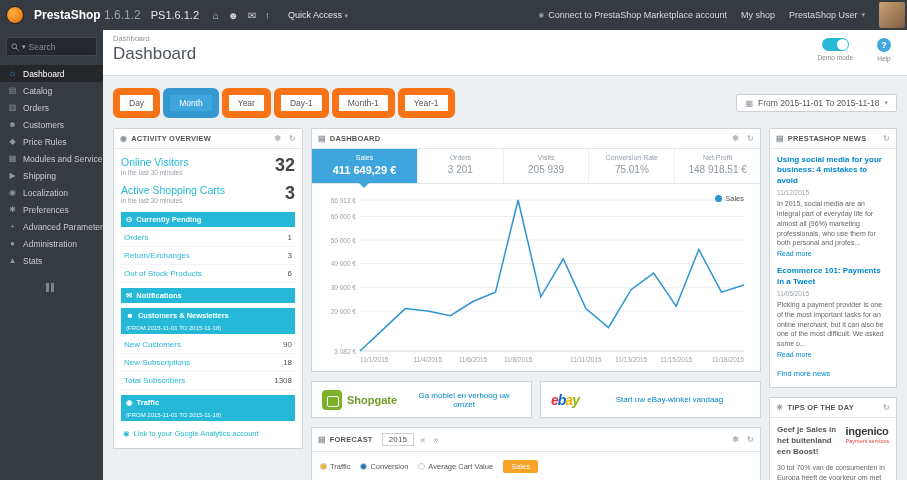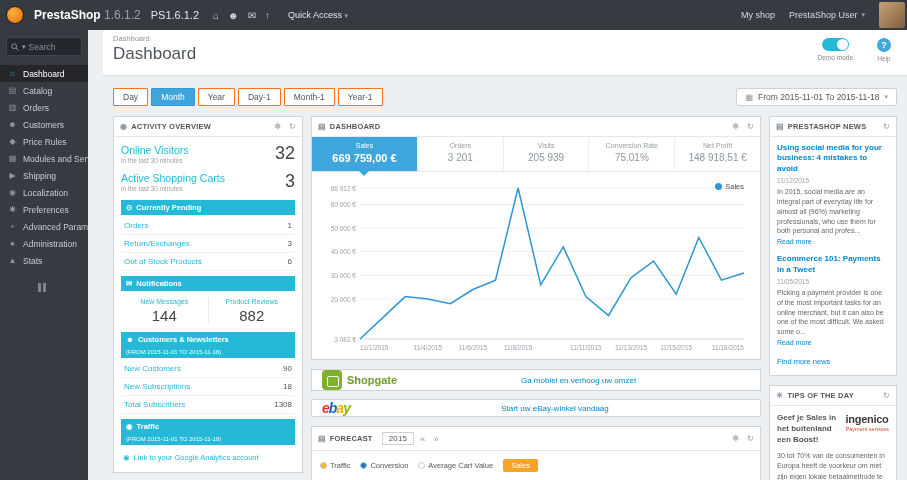--- a/index.html
+++ b/index.html
@@ -16,21 +16,21 @@
   .shopname { font-size:11px; color:#e3e6e9; text-decoration:none; cursor:pointer; }
   .tb-icons { display:flex; gap:9px; margin-left:4px; }
   .tb-ico { color:#cdd2d7; font-size:10px; cursor:pointer; }
   .qa { font-size:9px; color:#e3e6e9; margin-left:8px; cursor:pointer; white-space:nowrap; }
   .caret { font-size:7px; color:#9aa0a8; }
   .tb-right { margin-left:auto; display:flex; align-items:center; gap:14px; font-size:9px; color:#d6dadd; }
   .tb-link { cursor:pointer; white-space:nowrap; display:flex; align-items:center; gap:4px; }
   .avatar { width:26px; height:26px; border-radius:2px; background:linear-gradient(135deg,#caa273,#7d5f42); margin-right:2px; cursor:pointer; flex:none; }
 
   
-  .sidebar { position:absolute; top:30px; left:0; bottom:0; width:88px; background:#363a41; z-index:20; }
+  .sidebar { position:absolute; top:30px; left:0; bottom:0; width:103px; background:#363a41; z-index:20; }
   .search { margin:7px 6px 9px; height:19px; background:#24272b; border:1px solid #41454b; border-radius:2px; display:flex; align-items:center; padding:0 4px; gap:3px; }
   .mag { flex:none; }
   .search .caret { cursor:pointer; }
   .search input { background:transparent; border:none; outline:none; color:#cfd3d7; font-size:8.5px; width:52px; font-family:"Liberation Sans",sans-serif; }
   .search input::placeholder { color:#878d94; }
   .nav-item { height:17px; display:flex; align-items:center; gap:5px; padding-left:7px; font-size:8.5px; color:#c7ccd1; cursor:pointer; white-space:nowrap; overflow:hidden; }
   .nav-item .nav-ico { width:11px; text-align:center; color:#8f969e; font-size:8px; flex:none; }
   .nav-item.active { background:#24262a; color:#fff; }
   .nav-item.active .nav-ico { color:#25b9d7; }
   .collapse { margin:14px auto 0; width:12px; display:flex; gap:2px; cursor:pointer; }
@@ -42,42 +42,42 @@
   .crumb { font-size:7.5px; color:#8a939b; }
   .ptitle { font-size:17px; color:#4e555b; font-weight:400; margin-top:1px; }
   .head-controls { position:absolute; right:16px; top:8px; display:flex; gap:24px; text-align:center; }
   .toggle { width:27px; height:13px; border-radius:7px; background:#25b9d7; position:relative; margin:0 auto; cursor:pointer; }
   .toggle::after { content:""; position:absolute; right:1px; top:1px; width:11px; height:11px; background:#fff; border-radius:50%; }
   .ctrl-label { font-size:6.5px; color:#7e8890; margin-top:3px; }
   .help-circle { width:14px; height:14px; border-radius:50%; background:#41a8e0; color:#fff; font-size:9px; line-height:14px; margin:0 auto; font-weight:bold; cursor:pointer; }
 
   .filters { display:flex; justify-content:space-between; align-items:center; padding:12px 10px 10px; }
   .btn-group { display:flex; gap:3px; }
-  .fbtn { font-size:8.5px; color:#555; background:#fff; border:1px solid #f97316; border-radius:1px; padding:3px 9px; cursor:pointer; font-family:"Liberation Sans",sans-serif; }
+  .fbtn { font-size:8.5px; color:#555; background:#fff; border:7px solid #f97316; border-radius:6px; padding:3px 9px; cursor:pointer; font-family:"Liberation Sans",sans-serif; }
   .fbtn.active { background:#3ea6dc; border-color:#3598cf; color:#fff; }
   .datebtn { font-size:8.5px; color:#555; background:#fff; border:1px solid #ccd1d5; border-radius:2px; padding:3px 8px; display:flex; gap:5px; align-items:center; cursor:pointer; }
   .cal-ico { color:#8b939b; font-size:8px; }
 
   .cols { display:flex; gap:8px; padding:0 10px; align-items:flex-start; }
   .col-left { width:190px; flex:none; }
   .col-mid { flex:1; min-width:0; }
   .col-right { width:128px; flex:none; }
 
   .panel { background:#fff; border:1px solid #cfd4d8; margin-bottom:9px; }
   .phead { display:flex; align-items:center; gap:4px; padding:5px 6px; border-bottom:1px solid #e4e8ea; font-size:7.5px; font-weight:bold; color:#555; letter-spacing:.2px; }
   .pico { color:#8b939b; font-size:8px; }
   .spacer { flex:1; }
   .hico { color:#b3bac0; font-size:8px; cursor:pointer; margin-left:4px; }
 
   
   .act-body { padding:7px 7px 8px; }
   .stat { display:flex; justify-content:space-between; margin-bottom:8px; }
   .sl { color:#25b9d7; font-size:10.5px; cursor:pointer; }
   .ss { color:#9aa2aa; font-size:6.5px; margin-top:1px; }
-  .sv { color:#444; font-size:18px; font-weight:400; line-height:1; }
+  .sv { color:#444; font-size:18px; font-weight:700; line-height:1; }
   .banner { background:#25b9d7; color:#fff; font-size:7.5px; font-weight:bold; padding:3px 5px; display:flex; gap:4px; align-items:center; flex-wrap:wrap; margin:5px 0 2px; }
   .banner .bsub { width:100%; font-weight:normal; font-size:6px; margin-top:1px; opacity:.95; }
   .drow { display:flex; justify-content:space-between; padding:4px 3px; border-bottom:1px solid #f0f2f4; font-size:8px; }
   .dl { color:#25b9d7; cursor:pointer; }
   .dv { color:#555; }
   .notif { display:flex; text-align:center; padding:5px 0 3px; }
   .ncell { flex:1; cursor:pointer; }
   .ncell + .ncell { border-left:1px solid #e8ebee; }
   .nl { color:#25b9d7; font-size:7px; }
   .nv { color:#444; font-size:15px; font-weight:300; margin-top:2px; }
@@ -92,21 +92,21 @@
   .kpi.active { background:#3ea6dc; flex:1.25; }
   .kpi.active .kl, .kpi.active .kv { color:#fff; }
   .kpi.active .kv { font-weight:bold; font-size:11px; }
   .kpi.active::after { content:""; position:absolute; left:50%; bottom:-5px; margin-left:-5px; border:5px solid transparent; border-top-color:#3ea6dc; border-bottom:0; z-index:2; }
   .chartwrap { position:relative; padding:6px 4px 2px; }
   .legend { position:absolute; top:10px; right:16px; font-size:7.5px; color:#555; display:flex; align-items:center; gap:3px; }
   .ldot { width:7px; height:7px; border-radius:50%; background:#2d95d3; }
   svg text { font-family:"Liberation Sans", sans-serif; }
 
   
-  .promos { display:flex; gap:8px; margin-bottom:9px;flex-direction:column; }
+  .promos { display:flex; gap:8px; margin-bottom:9px; }
   .promo { flex:1; background:#fff; border:1px solid #cfd4d8; height:37px; display:flex; align-items:center; padding:0 10px; gap:10px; }
   .promo-link { color:#0087cd; font-size:8px; margin:0 auto; cursor:pointer; text-align:center; }
   .sg-logo { display:flex; align-items:center; gap:5px; }
   .sg-ico { width:20px; height:20px; background:#7db32a; border-radius:4px; position:relative; flex:none; }
   .sg-ico::after { content:""; position:absolute; left:5px; top:6px; width:10px; height:9px; border:1.5px solid #fff; border-radius:2px; }
   .sg-text { color:#6f9d27; font-weight:bold; font-size:11px; }
   .ebay { font-size:14px; font-weight:bold; font-style:italic; letter-spacing:-1px; white-space:nowrap; }
 
   
   .yearbox { border:1px solid #ccd1d5; font-size:8px; padding:1px 6px; color:#555; margin-left:5px; font-weight:normal; cursor:pointer; }
@@ -143,20 +143,24 @@
       <a class="shopname">PS1.6.1.2</a>
       <span class="tb-icons">
         <span class="tb-ico">⌂</span>
         <span class="tb-ico">☻</span>
         <span class="tb-ico">✉</span>
         <span class="tb-ico">↑</span>
       </span>
       <a class="qa"><span>Quick Access</span> <span class="caret">▾</span></a>
     </div>
     <div class="tb-right">
+      <span class="tb-link">
+          <span class="caret">◉</span>
+          <span>Connect to PrestaShop Marketplace account</span>
+        </span>
       <span class="tb-link">My shop</span>
       <span class="tb-link">
           <span>PrestaShop User</span> 
           <span class="caret">▾</span>
         </span>
       <span class="avatar"></span>
     </div>
   </header>
 
   <aside class="sidebar">
@@ -298,30 +302,20 @@
               </div>
             <div class="drow">
                 <span class="dl">Out of Stock Products</span>
                 <span class="dv">6</span>
               </div>
 
             <div class="banner">
               <span>✉</span>
               <span>Notifications</span>
             </div>
-            <div class="notif">
-              <div class="ncell">
-                <div class="nl">New Messages</div>
-                <div class="nv">144</div>
-              </div>
-              <div class="ncell">
-                <div class="nl">Product Reviews</div>
-                <div class="nv">882</div>
-              </div>
-            </div>
 
             <div class="banner">
               <span>☻</span>
               <span>Customers &amp; Newsletters</span>
               <span class="bsub">(FROM 2015-11-01 TO 2015-11-18)</span>
             </div>
             <div class="drow">
                 <span class="dl">New Customers</span>
                 <span class="dv">90</span>
               </div>
@@ -352,21 +346,21 @@
           <div class="phead">
             <span class="pico">▤</span>
             <span>DASHBOARD</span>
             <span class="spacer"></span>
             <span class="hico">✱</span>
             <span class="hico">↻</span>
           </div>
           <div class="kpis">
             <div class="kpi active">
                 <div class="kl">Sales</div>
-                <div class="kv">669 759,00 €</div>
+                <div class="kv">411 649,29 €</div>
               </div>
             <div class="kpi">
                 <div class="kl">Orders</div>
                 <div class="kv">3 201</div>
               </div>
             <div class="kpi">
                 <div class="kl">Visits</div>
                 <div class="kv">205 939</div>
               </div>
             <div class="kpi">

